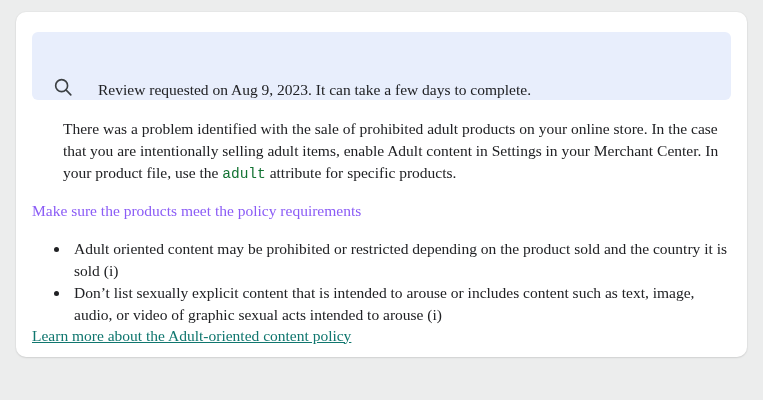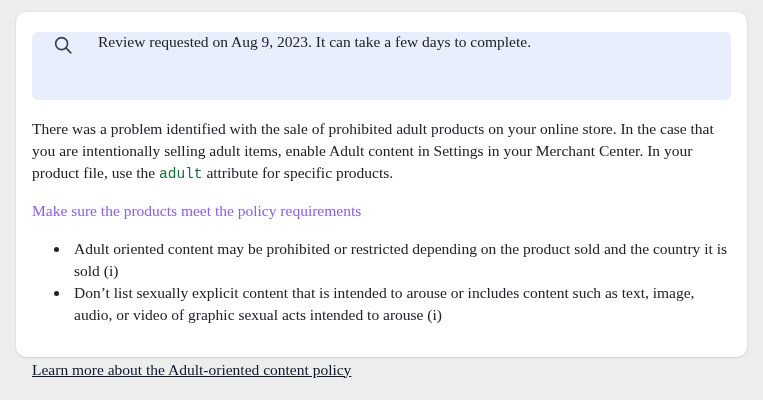--- a/index.html
+++ b/index.html
@@ -20,21 +20,21 @@
     width: 731px;
     height: 345px;
     background: #ffffff;
     border-radius: 10px;
     box-shadow: 0 1px 2px rgba(0,0,0,0.10), 0 0 0 1px rgba(0,0,0,0.02);
     box-sizing: border-box;
     padding: 20px 16px 0 16px;
   }
   .notice {
     display: flex;
-    align-items: flex-start;
+    align-items: flex-end;
     background: #e8eefc;
     border-radius: 6px;
     height: 68px;
     padding: 0 18px;
     box-sizing: border-box;
   }
   .notice-icon {
     width: 26px;
     height: 26px;
     flex: 0 0 26px;
@@ -47,20 +47,21 @@
   .notice-text {
     font-size: 15.5px;
     color: #202124;
     line-height: 1.3;
   }
   .body-text {
     margin-top: 18px;
     font-size: 15.5px;
     color: #202124;
     line-height: 1.42;
+    margin-left: 31px;
   }
   .code {
     font-family: "Liberation Mono", monospace;
     font-size: 14.5px;
     color: #137333;
   }
   .subtext {
     margin-top: 14px;
     font-size: 15.5px;
     color: #8b5cf6;
@@ -71,27 +72,27 @@
     padding-left: 38px;
     list-style: disc;
   }
   ul.bullets li {
     font-size: 15.5px;
     color: #202124;
     line-height: 1.42;
     padding-left: 4px;
   }
   ul.bullets li:last-child {
-    margin-bottom: 15px;
+    margin-bottom: 1px;
   }
   .learn-more {
     display: inline-block;
-    margin-top: 20px;
+    margin-top: 0;
     font-size: 15.5px;
-    color: #0f172a;
+    color: #0f766e;
     text-decoration: underline;
     cursor: pointer;
   }
 </style>
 </head>
 <body>
 
 <div class="page">
 
   <div class="notice">

